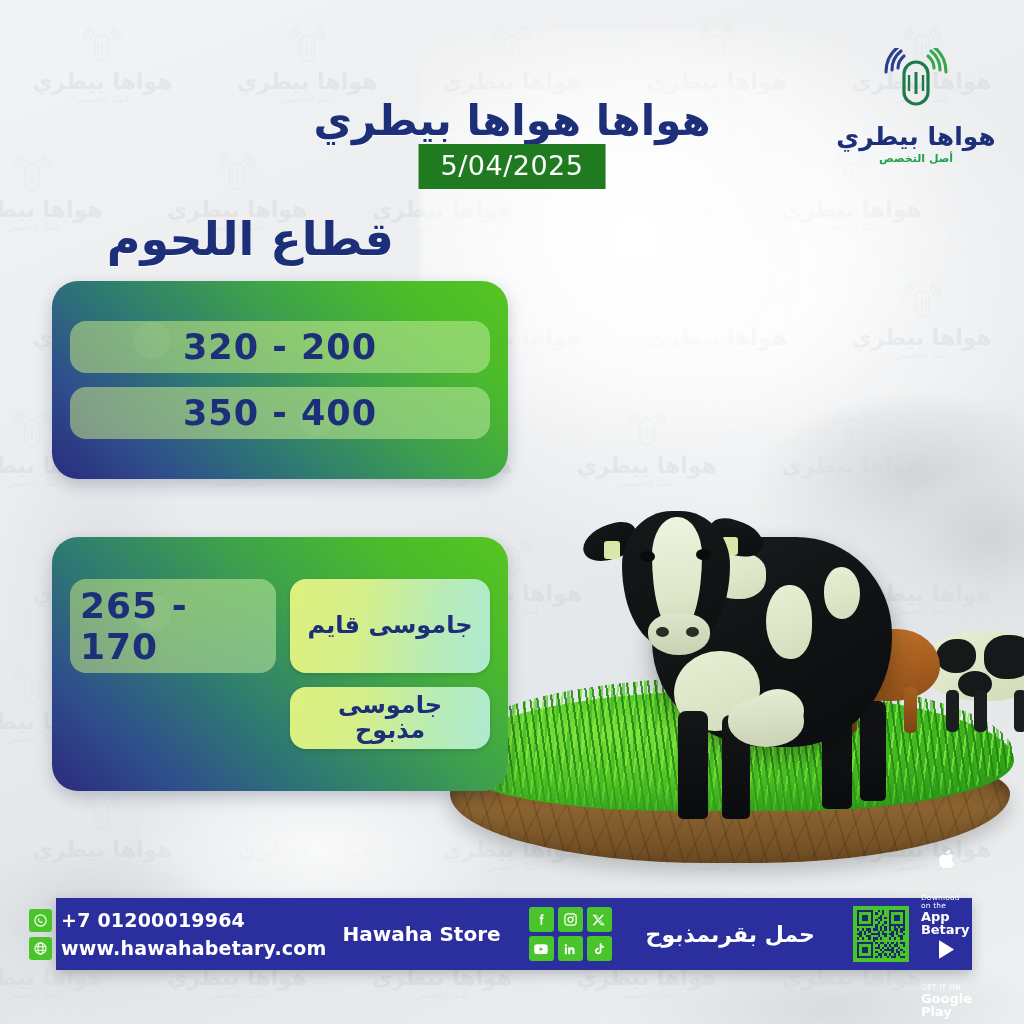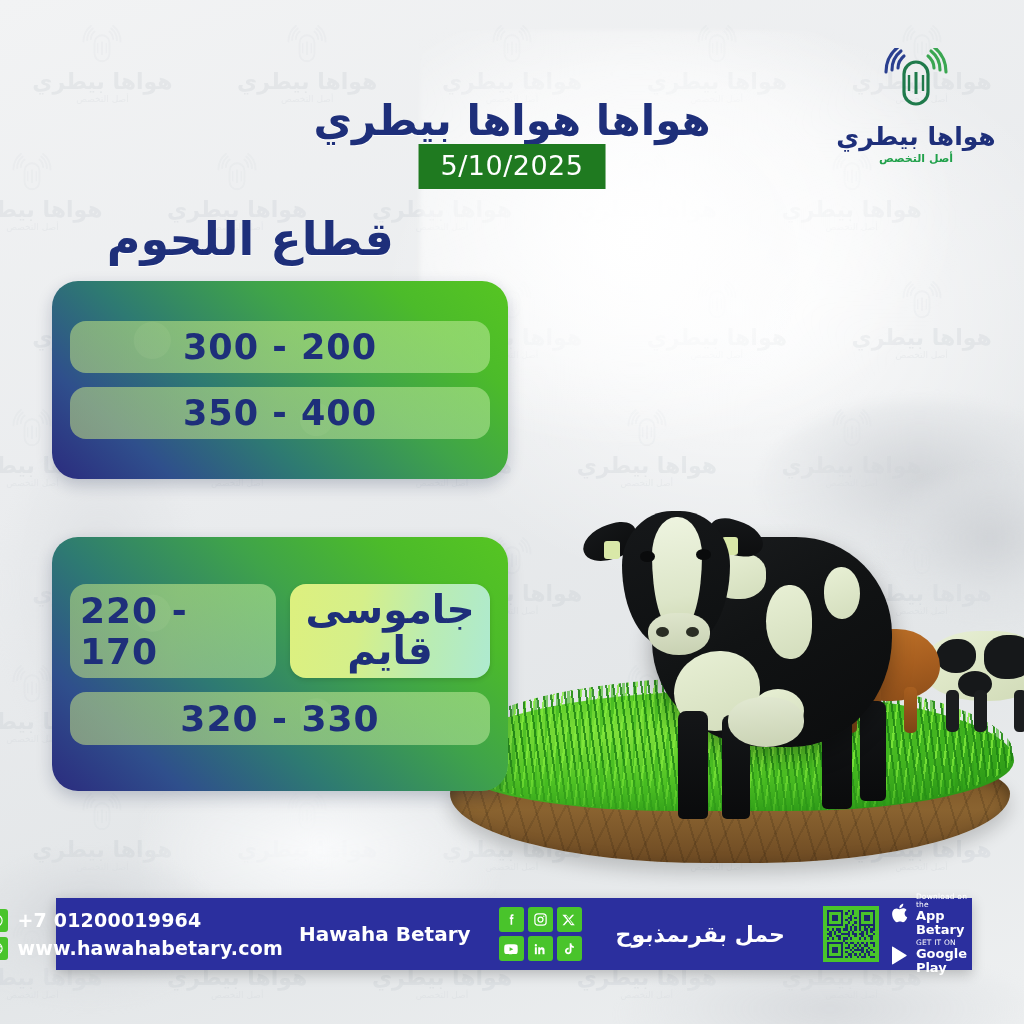--- a/index.html
+++ b/index.html
@@ -227,21 +227,21 @@
     justify-content: center;
     border-radius: 16px;
     padding: 6px 10px;
     background: linear-gradient(100deg, rgba(210,240,130,0.50) 0%, rgba(205,238,140,0.55) 50%, rgba(195,236,165,0.52) 100%);
     color: #1e2f7a;
     font-size: 35px;
     font-weight: 900;
     direction: ltr;
     letter-spacing: 1px;
   }
-  #card-buffalo .pill-label { font-size: 39px; text-align: center; }
+  #card-buffalo .pill-label { font-size: 24px; text-align: center; }
   #card-buffalo .pill-price { font-size: 36px; }
 
   
   .scene {
     position: absolute;
     z-index: 5;
     left: 430px;
     top: 455px;
     width: 600px;
     height: 440px;
@@ -478,23 +478,23 @@
     flex: 0 0 auto;
   }
   .qr svg { display: block; }
   .store-badges {
     display: flex;
     flex-direction: column;
     gap: 3px;
   }
   .badge {
     display: flex;
-    flex-direction: row;
+    flex-direction: column;
     align-items: center;
-    gap: 8px;
+    gap: 22px;
     color: #fff;
   }
   .badge .glyph { width: 22px; text-align: center; line-height: 1; }
   .badge .txt { line-height: 1.05; }
   .badge .small { font-size: 7.5px; letter-spacing: .2px; display: block; }
   .badge .big { font-size: 13px; font-weight: 700; display: block; }
 
   .download-cta {
     color: #ffffff;
     font-size: 22px;
@@ -1288,39 +1288,39 @@
         <path d="M60 20 A 16 16 0 0 0 54 8" stroke="#3aa651" stroke-width="3.1" fill="none" stroke-linecap="round"></path>
         <path d="M66 22 A 24 24 0 0 0 57 3" stroke="#3aa651" stroke-width="3.1" fill="none" stroke-linecap="round"></path>
         <path d="M72 24 A 32 32 0 0 0 60 -1" stroke="#3aa651" stroke-width="3.1" fill="none" stroke-linecap="round"></path>
       </svg>
     </span>
     <div class="logo-name">هواها بيطري</div>
     <div class="logo-tag">أصل التخصص</div>
   </div>
 
   <div class="title">هواها هواها بيطري</div>
-  <div class="date-badge">5/10/2025</div>
+  <div class="date-badge">5/04/2025</div>
   <div class="section-title">قطاع اللحوم</div>
 
   <div class="card" id="card-cattle">
     <div class="price-row">
-      <div class="pill-price">300 - 200</div>
+      <div class="pill-price">320 - 200</div>
     </div>
     <div class="price-row">
       <div class="pill-price">350 - 400</div>
     </div>
   </div>
 
   <div class="card" id="card-buffalo">
     <div class="price-row">
       <div class="pill-label">جاموسى قايم</div>
-      <div class="pill-price">220 - 170</div>
+      <div class="pill-price">265 - 170</div>
     </div>
     <div class="price-row">
-      <div class="pill-price">320 - 330</div>
+      <div class="pill-label">جاموسى مذبوح</div>
     </div>
   </div>
 
   <div class="footer">
 
     <div class="f-left">
       <div class="qr">
         <svg width="48" height="48" viewBox="0 0 21 21" shape-rendering="crispEdges">
           <rect width="21" height="21" fill="#49c42b"></rect>
           <g fill="#1b2a6b">
@@ -1414,21 +1414,21 @@
             <path d="M4.9 3.5a2 2 0 1 0 0 4 2 2 0 0 0 0-4zM3.2 9.2h3.4V21H3.2V9.2zm5.7 0h3.3v1.6h.1c.5-.9 1.6-1.8 3.3-1.8 3.5 0 4.2 2.3 4.2 5.3V21h-3.5v-5.2c0-1.3 0-2.9-1.8-2.9s-2.1 1.4-2.1 2.8V21H8.9V9.2z"></path>
           </svg>
       </a>
       <a class="soc">
         <svg width="14" height="14" viewBox="0 0 24 24" fill="#fff">
             <path d="M16.2 2h-3v13.4c0 1.4-1.1 2.5-2.5 2.5s-2.5-1.1-2.5-2.5S9.3 12.9 10.7 12.9c.3 0 .5 0 .8.1V9.9c-.3 0-.5-.1-.8-.1-3.1 0-5.6 2.5-5.6 5.6s2.5 5.6 5.6 5.6 5.6-2.5 5.6-5.6V8.8c1.1.8 2.5 1.3 4 1.3V7.1c-2.2 0-4.1-1.8-4.1-4.1V2z"></path>
           </svg>
       </a>
     </div>
 
-    <div class="brand-name">Hawaha Betary</div>
+    <div class="brand-name">Hawaha Store</div>
 
     <div class="contacts">
       <div class="contact">
         <span class="cicon">
           <svg width="15" height="15" viewBox="0 0 24 24" fill="none" stroke="#fff" stroke-width="1.8">
             <circle cx="12" cy="12" r="9"></circle>
             <path d="M8.6 8.2c.3-.1.7 0 .9.4l.7 1.3c.2.3.1.6-.1.8l-.4.4c-.2.2-.2.4-.1.6.5 1 1.3 1.7 2.3 2.2.2.1.5.1.7-.1l.4-.4c.2-.2.5-.3.8-.1l1.3.7c.4.2.5.6.4.9-.3.8-1.1 1.3-2 1.2-2.9-.3-5.4-2.8-5.7-5.7-.1-.9.4-1.8 1.1-2.1z" fill="#fff" stroke="none"></path>
           </svg>
         </span>
         <span class="ctext">+7 01200019964</span>

